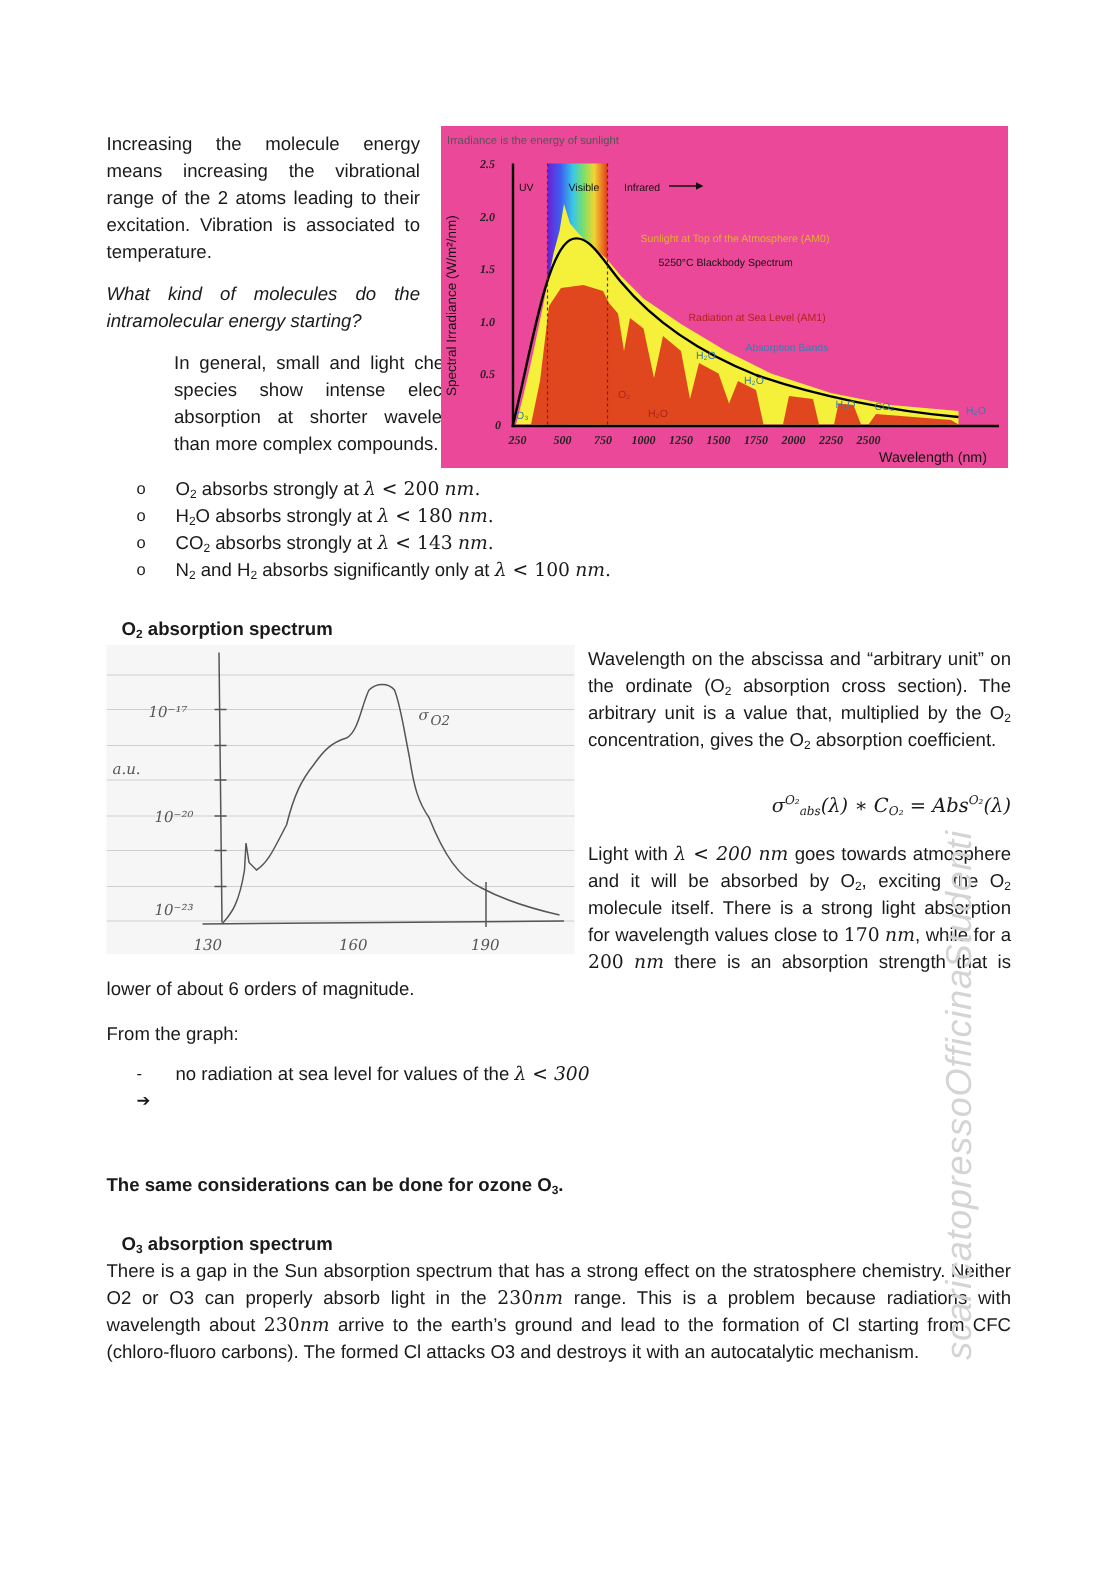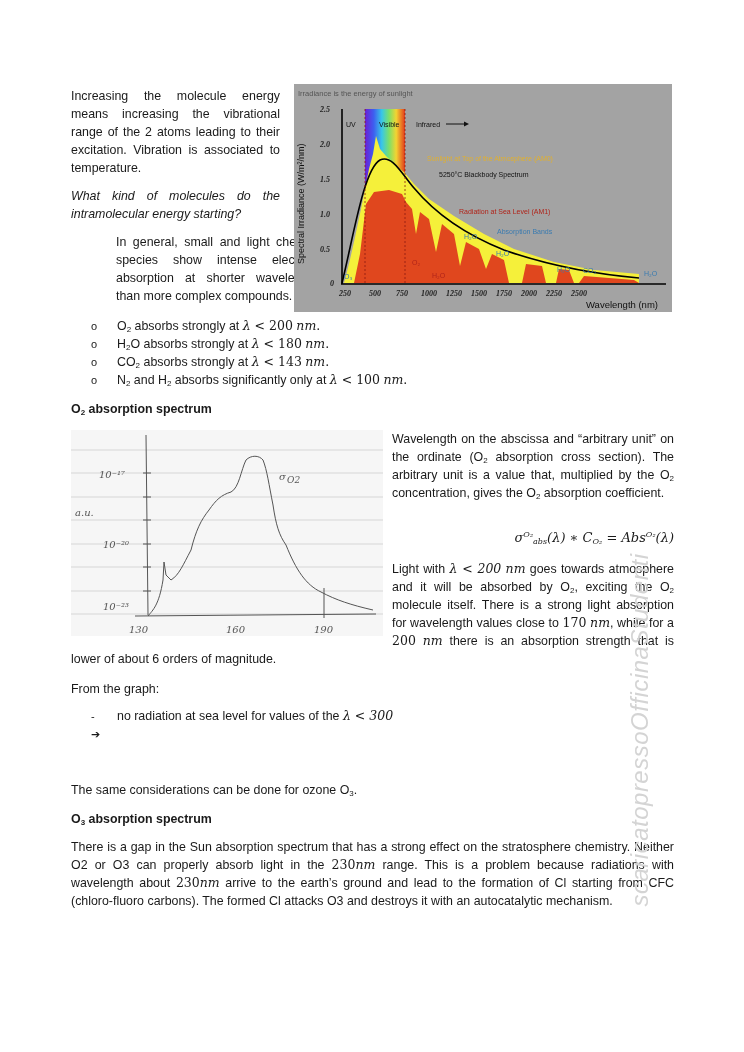--- a/index.html
+++ b/index.html
@@ -4,25 +4,25 @@
 <style>
   html, body { margin: 0; padding: 0; background: #ffffff; }
   body { width: 744px; height: 1052px; position: relative; overflow: hidden;
          font-family: "Liberation Sans", "DejaVu Sans", sans-serif; color: #1a1a1a; font-size: 12.4px; }
   .p { position: absolute; margin: 0; line-height: 18px; text-align: justify; }
   .it { font-style: italic; }
   .math { font-family: "DejaVu Serif", "Liberation Serif", serif; font-style: italic; font-size: 12.5px; }
   .mathu { font-family: "DejaVu Serif", "Liberation Serif", serif; font-size: 12.5px; }
   sub { font-size: 8px; vertical-align: -2px; line-height: 0; }
   sup { font-size: 8px; line-height: 0; }
-  .heading { position: absolute; font-weight: bold; font-size: 12.4px; margin: 0; }
+  .heading { position: absolute; font-weight: bold; font-size: 12.4px; margin: 10px; }
   ul.b { position: absolute; list-style: none; margin: 0; padding: 0; }
   ul.b li { position: relative; height: 18px; line-height: 18px; padding-left: 26px; }
   ul.b li .mk { position: absolute; left: 0; top: 0; width: 20px; font-size: 11px; }
-  .irr-chart { position: absolute; left: 294px; top: 84px; width: 378px; height: 228px; background: #a3a3a3; }
+  .irr-chart { position: absolute; left: 294px; top: 84px; width: 378px; height: 228px; background: #ec4899; }
   .sketch { position: absolute; left: 71px; top: 430px; width: 312px; height: 206px; background: #f6f6f6; text-align: right; }
   .watermark { position: absolute; left: 625px; top: 540px; width: 30px; height: 380px; }
   .watermark span { position: absolute; left: 50%; top: 50%; transform: translate(-50%,-50%) rotate(-90deg);
                     white-space: nowrap; font-size: 24px; font-style: italic; color: #d4d4d4; letter-spacing: 0.5px; }
   .eq { position: absolute; left: 392px; top: 530px; width: 282px; text-align: right; font-family: "DejaVu Serif", "Liberation Serif", serif; font-style: italic; font-size: 13px; }
 </style>
 </head>
 <body>
 
 <p class="p" style="left:71px; top:87px; width:209px;">Increasing the molecule energy means increasing the vibrational range of the 2 atoms leading to their excitation. Vibration is associated to temperature.</p>
@@ -160,19 +160,19 @@
   <div style="float:left; width:321px; height:80px;"></div>
   <p style="margin:0; line-height:18px; text-align:justify;"><span>Light with </span><span class="math">λ &lt; 200</span> <span class="math">nm</span><span> goes towards atmosphere and it will be absorbed by O</span><sub>2</sub><span>, exciting the O</span><sub>2</sub><span> molecule itself. There is a strong light absorption for wavelength values close to </span><span class="mathu">170</span> <span class="math">nm</span><span>, while for a </span><span class="mathu">200</span> <span class="math">nm</span><span> there is an absorption strength that is lower of about 6 orders of magnitude.</span></p>
 </div>
 
 <p class="p" style="left:71px; top:680px;">From the graph:</p>
 <ul class="b" style="left:91px; top:707px; width:560px;">
   <li><span class="mk">-</span><span>no radiation at sea level for values of the </span><span class="math">λ &lt; 300</span></li>
   <li><span class="mk">➔</span></li>
 </ul>
 
-<p class="p" style="left:71px; top:781px;"><span>The same considerations can be done for ozone O</span><sub>3</sub><span>.</span></p>
+<p class="p" style="left:71px; top:781px;font-weight:bold;"><span>The same considerations can be done for ozone O</span><sub>3</sub><span>.</span></p>
 <h3 class="heading" style="left:71px; top:812px;"><span>O</span><sub>3</sub><span> absorption spectrum</span></h3>
 <p class="p" style="left:71px; top:838px; width:603px;"><span>There is a gap in the Sun absorption spectrum that has a strong effect on the stratosphere chemistry. Neither O2 or O3 can properly absorb light in the </span><span class="mathu">230</span><span class="math">nm</span><span> range. This is a problem because radiations with wavelength about </span><span class="mathu">230</span><span class="math">nm</span><span>  arrive to the earth’s ground and lead to the formation of Cl starting from CFC (chloro-fluoro carbons). The formed Cl attacks O3 and destroys it with an autocatalytic mechanism.</span></p>
 
 <div class="watermark">
     <span>scaricatopressoOfficinaStudenti</span>
   </div>
 
 </body></html>

